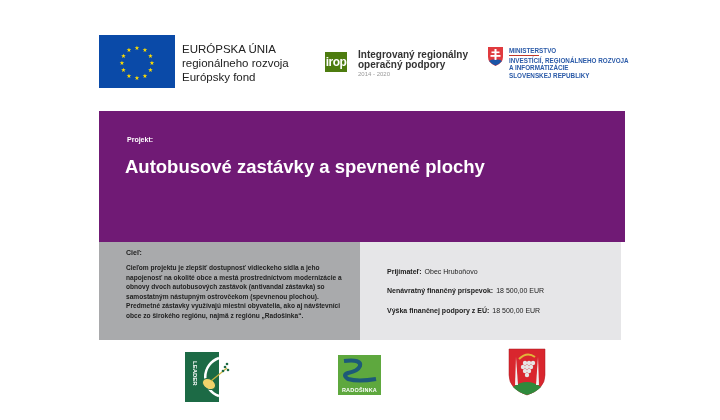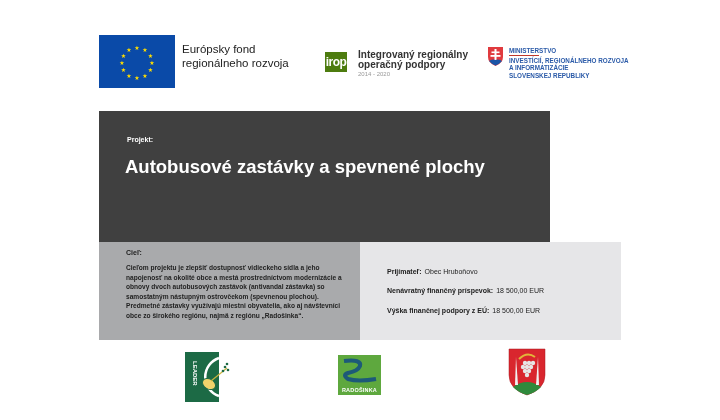--- a/index.html
+++ b/index.html
@@ -12,21 +12,21 @@
     .irop-logo { position: absolute; left: 325px; top: 52px; width: 22px; height: 20px; background: #4d7c0f; color: #fff; font-weight: bold; font-size: 12px; line-height: 20px; text-align: center; letter-spacing: -0.5px; }
     .irop-text { position: absolute; left: 358px; top: 50px; }
     .irop-line { font-size: 10px; font-weight: bold; color: #333; line-height: 10px; }
     .irop-years { font-size: 6px; color: #999; line-height: 8px; }
 
     .sk-shield { position: absolute; left: 488px; top: 47px; width: 15px; height: 19px; }
     .min-text { position: absolute; left: 509px; top: 47px; font-size: 6.3px; line-height: 7.2px; color: #2a5aa8; font-weight: bold; }
     .min-text .sep { border-top: 1px solid #c0392b; width: 30px; margin: 1px 0 1px 0; }
     .min-text .first { color: #2a5aa8; }
 
-    .blue-panel { position: absolute; left: 99px; top: 111px; width: 451px; height: 131px; background: #404040; }
+    .blue-panel { position: absolute; left: 99px; top: 111px; width: 526px; height: 131px; background: #701a75; }
     .proj-label { position: absolute; left: 28px; top: 25px; font-size: 7px; font-weight: bold; color: #fff; }
     .proj-title { position: absolute; left: 26px; top: 45px; font-size: 18.5px; font-weight: bold; color: #fff; }
 
     .goal-panel { position: absolute; left: 99px; top: 242px; width: 261px; height: 98px; background: #a9aaac; }
     .goal-label { position: absolute; left: 27px; top: 7px; font-size: 7px; font-weight: bold; color: #222; }
     .goal-text { position: absolute; left: 27px; top: 21px; width: 228px; font-size: 6.6px; font-weight: bold; line-height: 9.6px; color: #222; }
 
     .info-panel { position: absolute; left: 360px; top: 242px; width: 261px; height: 98px; background: #e6e6e8; }
     .info-row { position: absolute; left: 27px; font-size: 7px; color: #222; white-space: nowrap; }
     .info-row b { font-weight: bold; margin-right: 3px; }
@@ -51,22 +51,23 @@
       <text x="38" y="45" font-size="6" text-anchor="middle">★</text>
       <text x="30" y="43" font-size="6" text-anchor="middle">★</text>
       <text x="24.5" y="37" font-size="6" text-anchor="middle">★</text>
       <text x="23" y="30" font-size="6" text-anchor="middle">★</text>
       <text x="24.5" y="23" font-size="6" text-anchor="middle">★</text>
       <text x="30" y="17" font-size="6" text-anchor="middle">★</text>
     </g>
   </svg>
 </div>
 <div class="eu-text">
+  <div>EURÓPSKA ÚNIA</div>
+  <div>regionálneho rozvoja</div>
   <div>Európsky fond</div>
-  <div>regionálneho rozvoja</div>
 </div>
 
 <div class="irop-logo">irop</div>
 <div class="irop-text">
   <div class="irop-line">Integrovaný regionálny</div>
   <div class="irop-line">operačný podpory</div>
   <div class="irop-years">2014 - 2020</div>
 </div>
 
 <div class="sk-shield">

